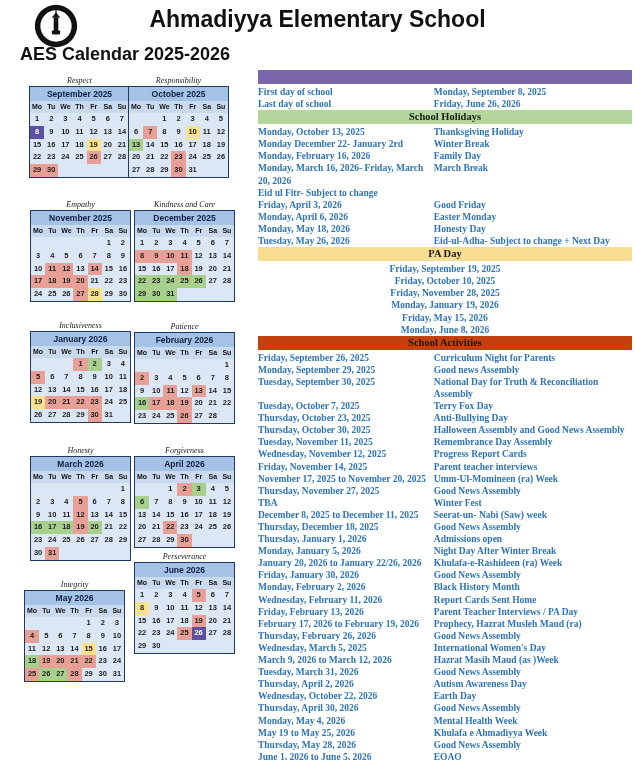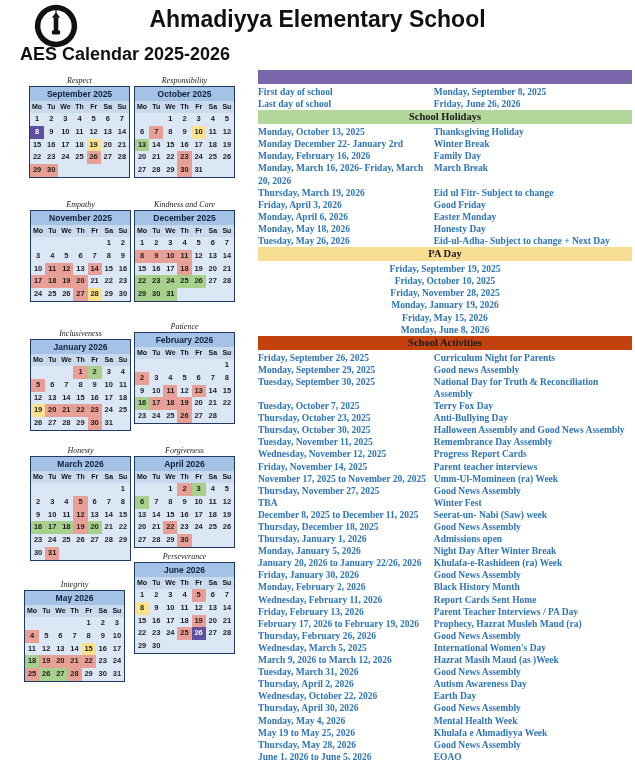--- a/index.html
+++ b/index.html
@@ -94,21 +94,21 @@
             <span class="cal-cell">24</span>
             <span class="cal-cell">25</span>
             <span class="cal-cell" style="background: rgb(232, 160, 150);">26</span>
             <span class="cal-cell">27</span>
             <span class="cal-cell">28</span>
             <span class="cal-cell" style="background: rgb(232, 160, 150);">29</span>
             <span class="cal-cell" style="background: rgb(232, 160, 150);">30</span>
           </div>
         </div>
       </div>
-      <div class="month-block" style="top: 76px; left: 134px;">
+      <div class="month-block" style="top: 76px; left: 128px;">
         <div class="month-virtue">Responsibility</div>
         <div class="cal-box">
           <div class="cal-title">October 2025</div>
           <div class="cal-head">
             <span class="cal-dow">Mo</span>
             <span class="cal-dow">Tu</span>
             <span class="cal-dow">We</span>
             <span class="cal-dow">Th</span>
             <span class="cal-dow">Fr</span>
             <span class="cal-dow">Sa</span>
@@ -244,21 +244,21 @@
             <span class="cal-cell" style="background: rgb(168, 208, 141);">25</span>
             <span class="cal-cell" style="background: rgb(168, 208, 141);">26</span>
             <span class="cal-cell">27</span>
             <span class="cal-cell">28</span>
             <span class="cal-cell" style="background: rgb(168, 208, 141);">29</span>
             <span class="cal-cell" style="background: rgb(168, 208, 141);">30</span>
             <span class="cal-cell" style="background: rgb(168, 208, 141);">31</span>
           </div>
         </div>
       </div>
-      <div class="month-block" style="top: 329px; left: 30px;">
+      <div class="month-block" style="top: 321px; left: 30px;">
         <div class="month-virtue">Inclusiveness</div>
         <div class="cal-box">
           <div class="cal-title">January 2026</div>
           <div class="cal-head">
             <span class="cal-dow">Mo</span>
             <span class="cal-dow">Tu</span>
             <span class="cal-dow">We</span>
             <span class="cal-dow">Th</span>
             <span class="cal-dow">Fr</span>
             <span class="cal-dow">Sa</span>
@@ -580,21 +580,20 @@
       </div>
       <div class="p-row">
         <span class="p-date">Monday, February 16, 2026</span>
         <span class="p-val">Family Day</span>
       </div>
       <div class="p-row">
         <span class="p-date">Monday, March 16, 2026- Friday, March 20, 2026</span>
         <span class="p-val">March Break</span>
       </div>
       <div class="p-row">
-        <span class="p-date">Thursday, March 19, 2026</span>
         <span class="p-val">Eid ul Fitr- Subject to change</span>
       </div>
       <div class="p-row">
         <span class="p-date">Friday, April 3, 2026</span>
         <span class="p-val">Good Friday</span>
       </div>
       <div class="p-row">
         <span class="p-date">Monday, April 6, 2026</span>
         <span class="p-val">Easter Monday</span>
       </div>

